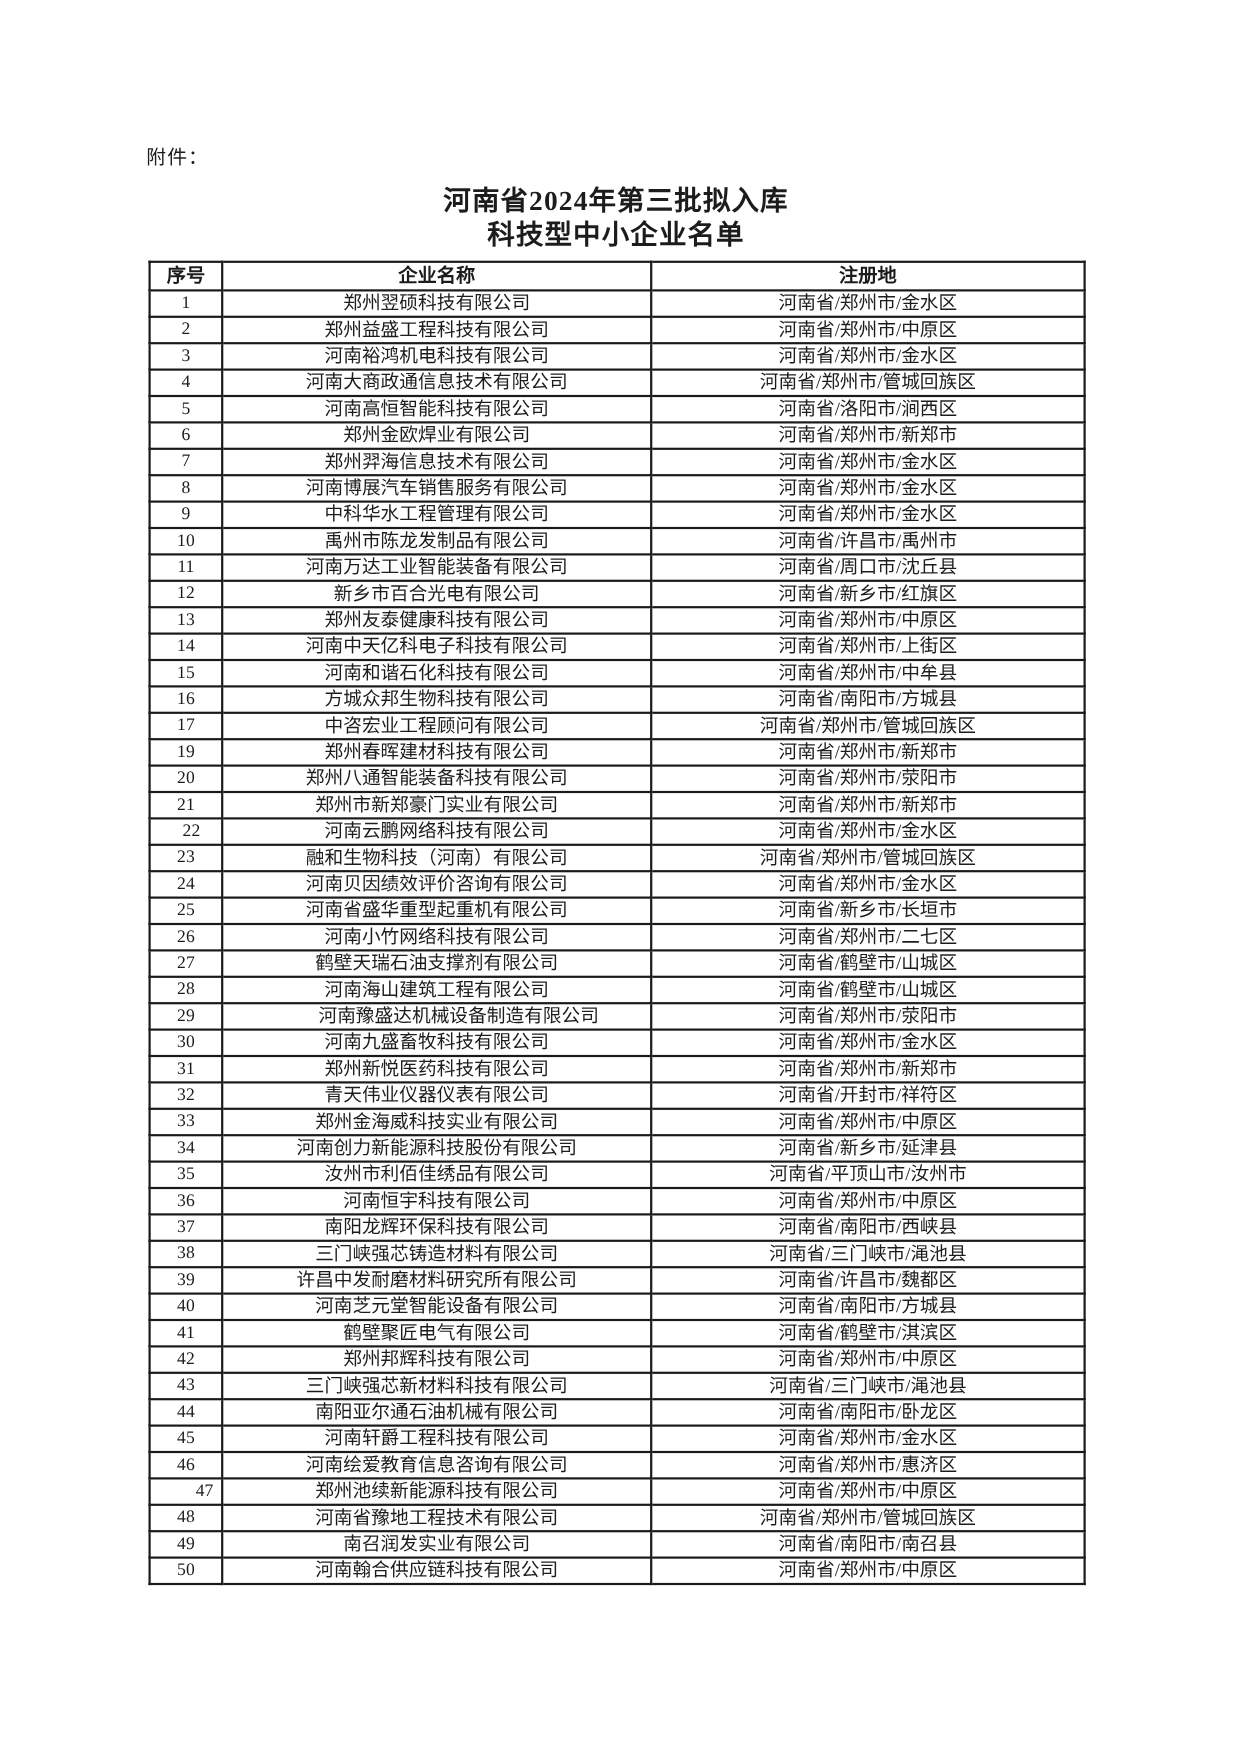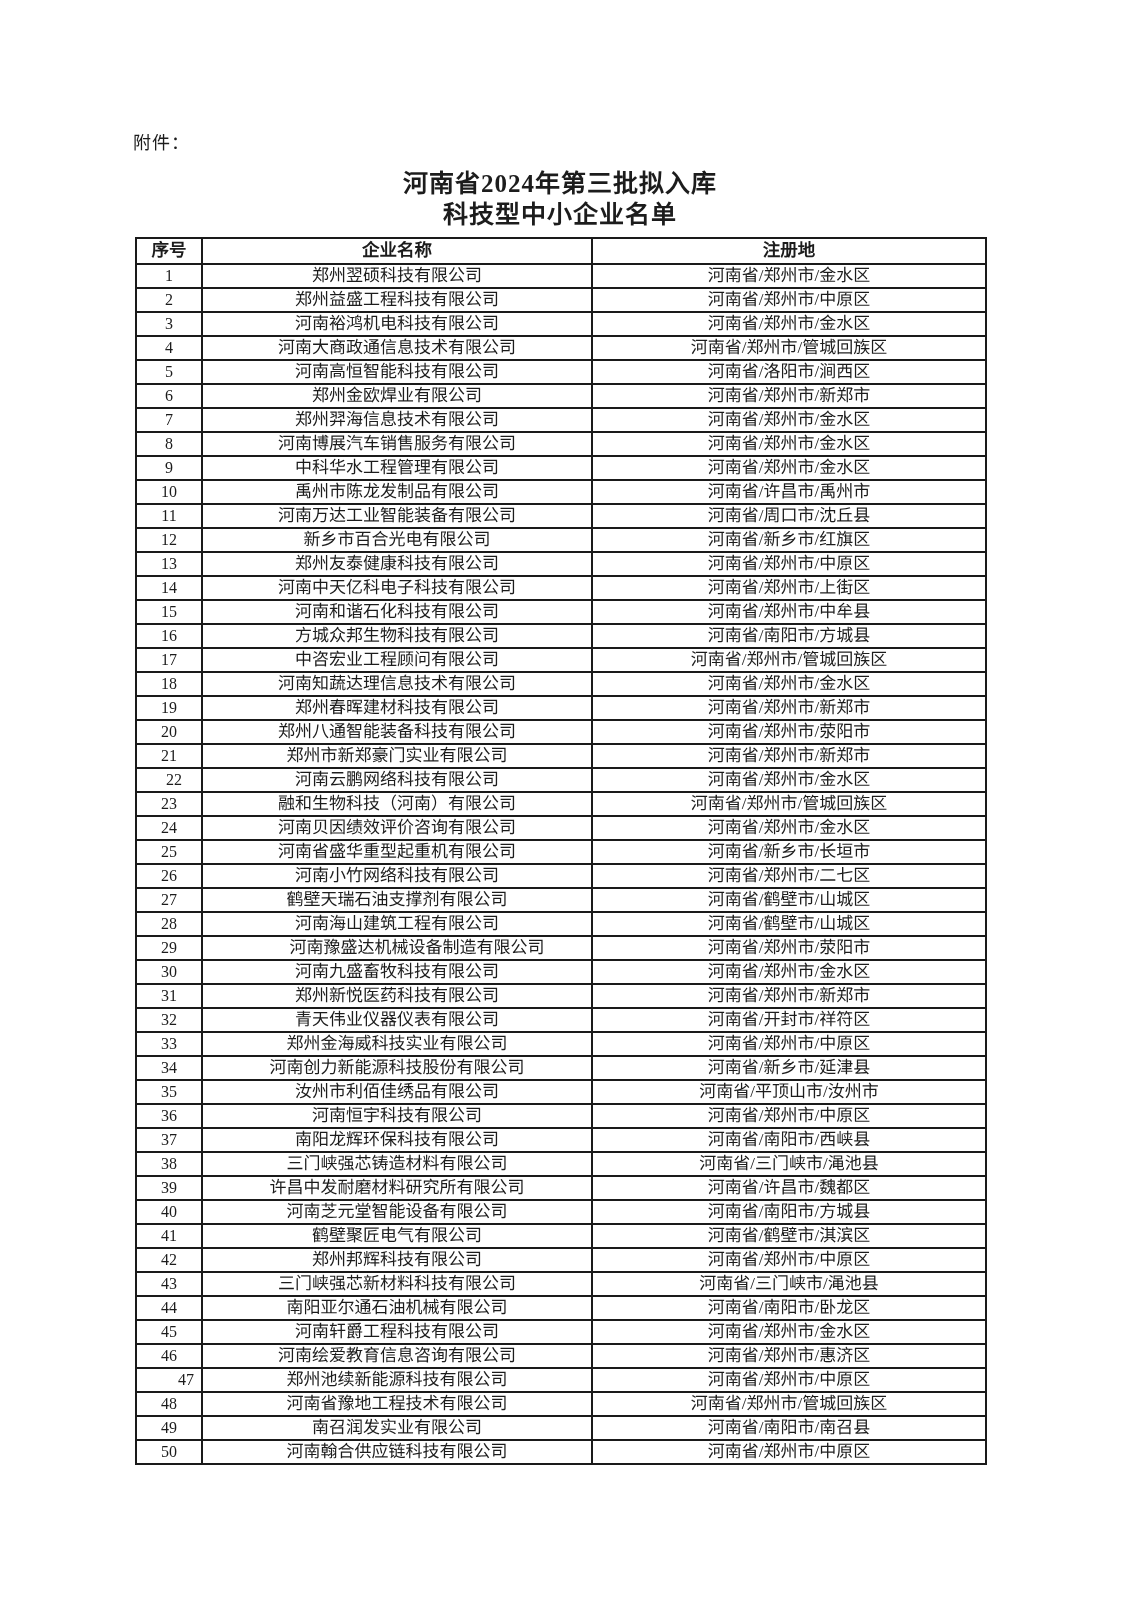--- a/index.html
+++ b/index.html
@@ -185,25 +185,20 @@
       <td class="name" style="border-color: rgb(26, 26, 26);">方城众邦生物科技有限公司</td>
       <td class="loc" style="border-color: rgb(26, 26, 26);">河南省/南阳市/方城县</td>
     </tr>
 
     <tr>
       <td class="seq" style="border-color: rgb(26, 26, 26);">17</td>
       <td class="name" style="border-color: rgb(26, 26, 26);">中咨宏业工程顾问有限公司</td>
       <td class="loc" style="border-color: rgb(26, 26, 26);">河南省/郑州市/管城回族区</td>
     </tr>
 
-    <tr>
-      <td class="seq" style="border-color: rgb(26, 26, 26);">18</td>
-      <td class="name" style="border-color: rgb(26, 26, 26);">河南知蔬达理信息技术有限公司</td>
-      <td class="loc" style="border-color: rgb(26, 26, 26);">河南省/郑州市/金水区</td>
-    </tr>
 
     <tr>
       <td class="seq" style="border-color: rgb(26, 26, 26);">19</td>
       <td class="name" style="border-color: rgb(26, 26, 26);">郑州春晖建材科技有限公司</td>
       <td class="loc" style="border-color: rgb(26, 26, 26);">河南省/郑州市/新郑市</td>
     </tr>
 
     <tr>
       <td class="seq" style="border-color: rgb(26, 26, 26);">20</td>
       <td class="name" style="border-color: rgb(26, 26, 26);">郑州八通智能装备科技有限公司</td>

